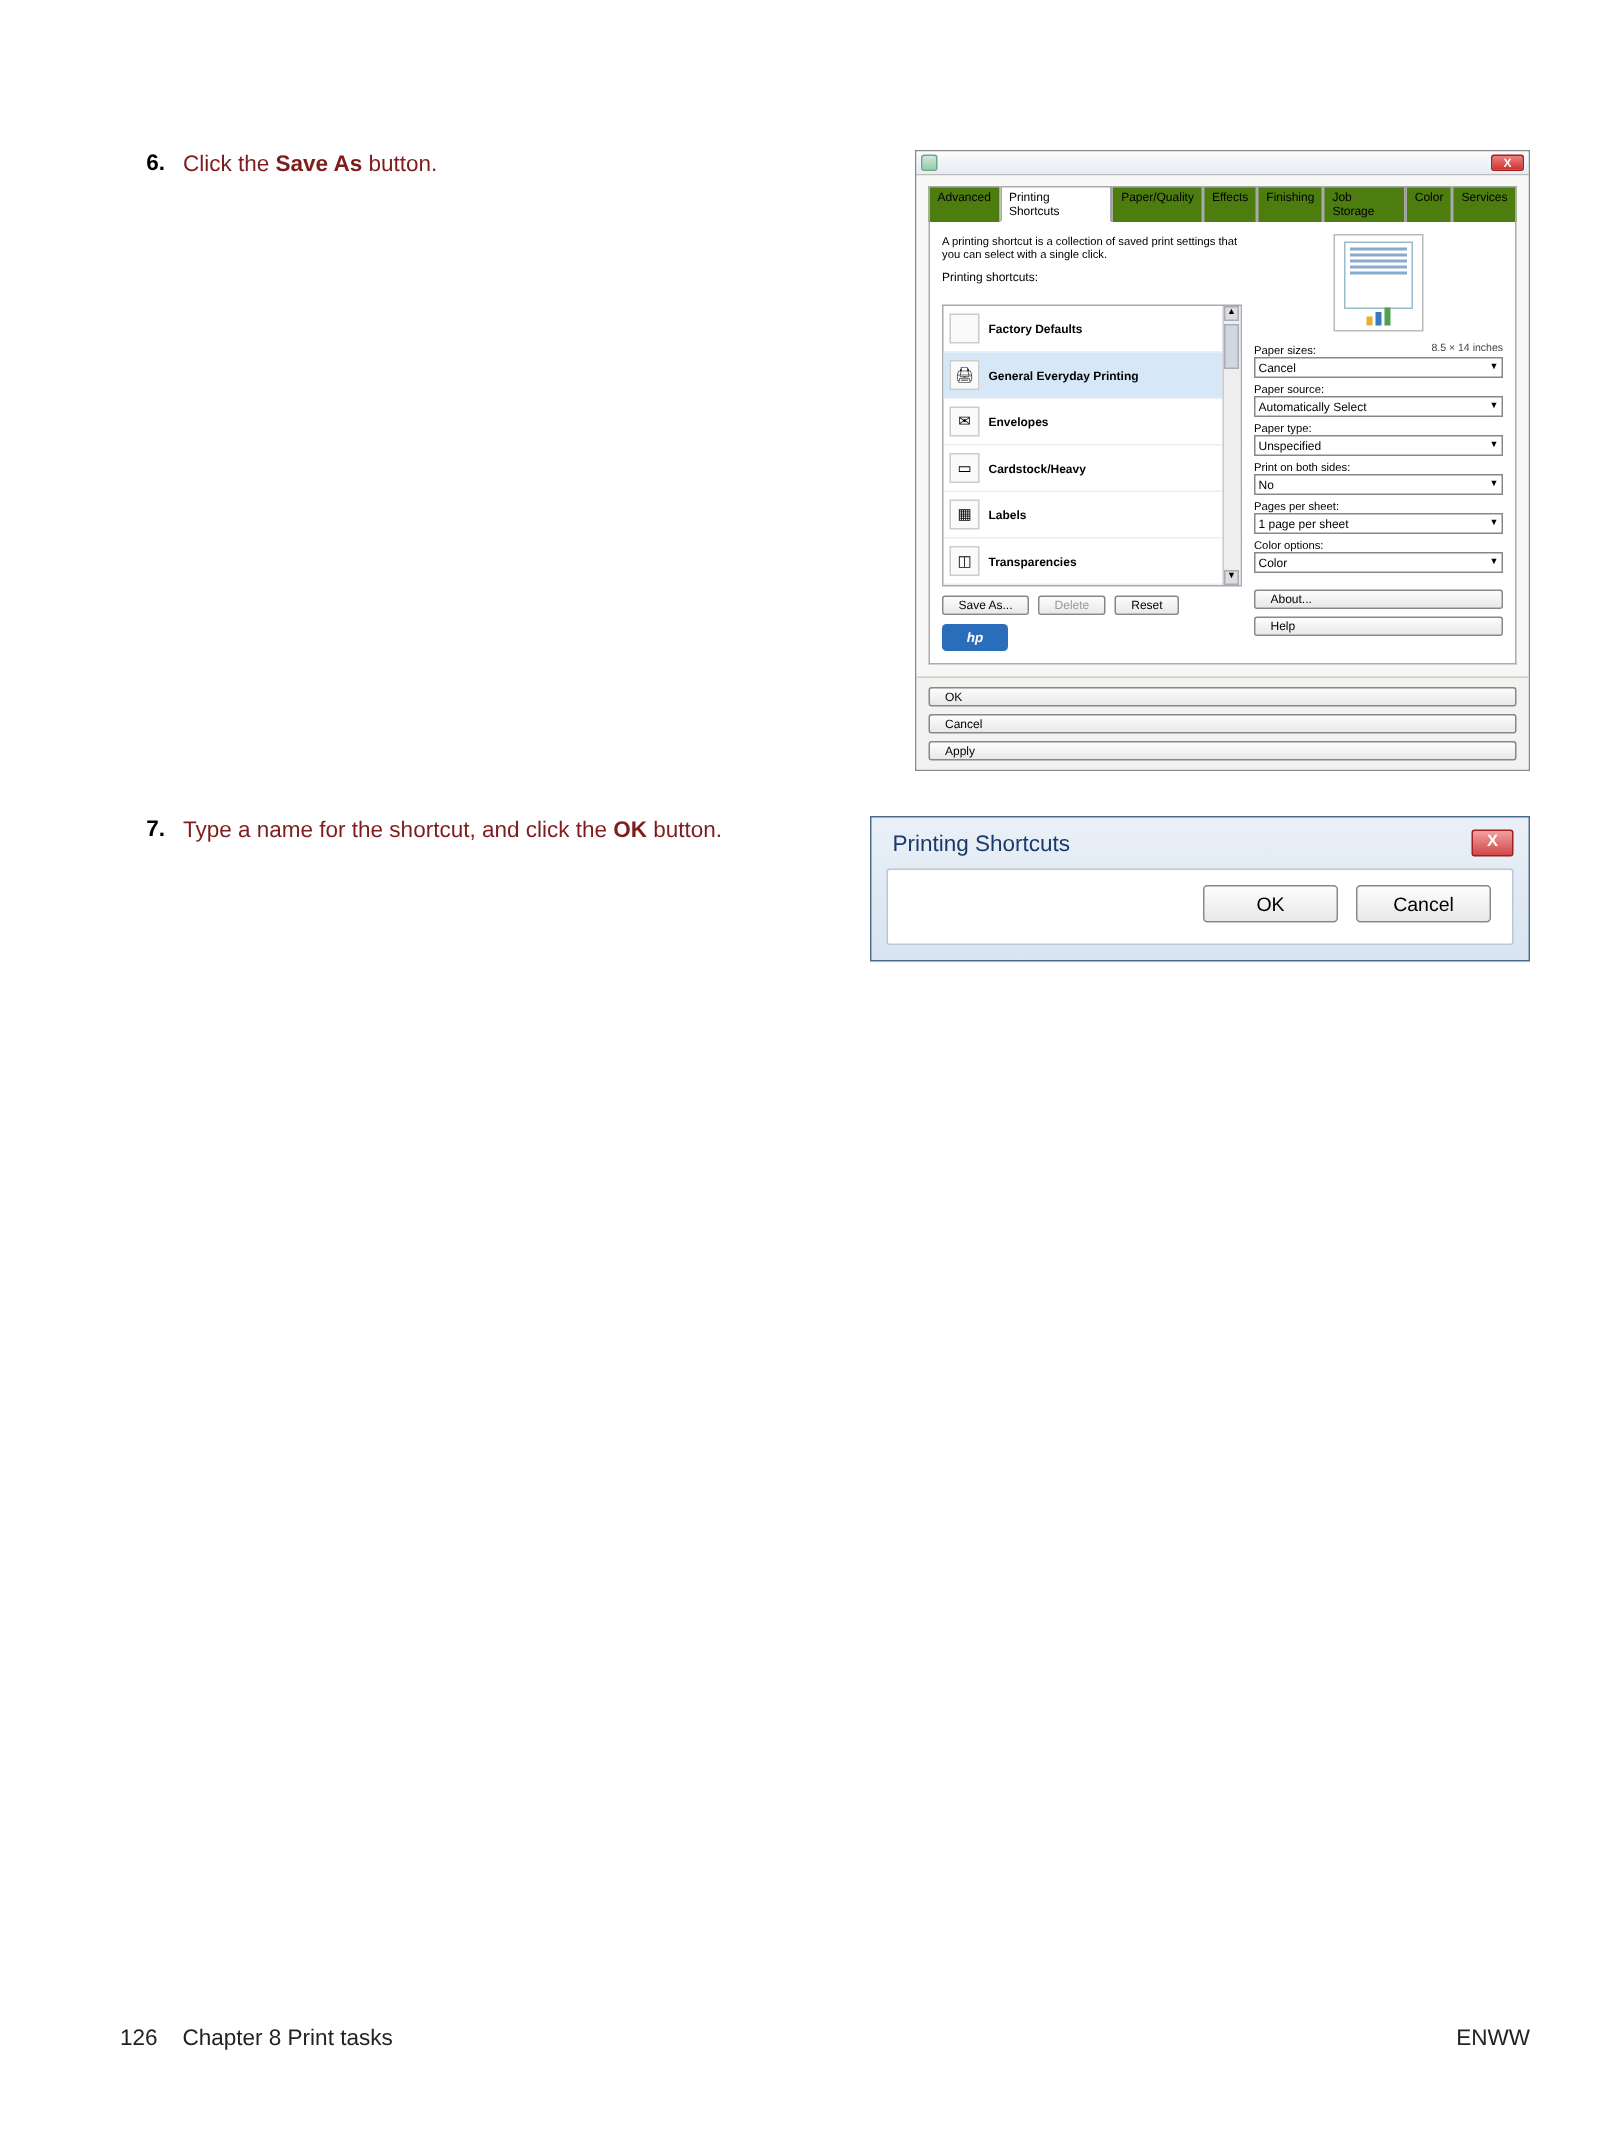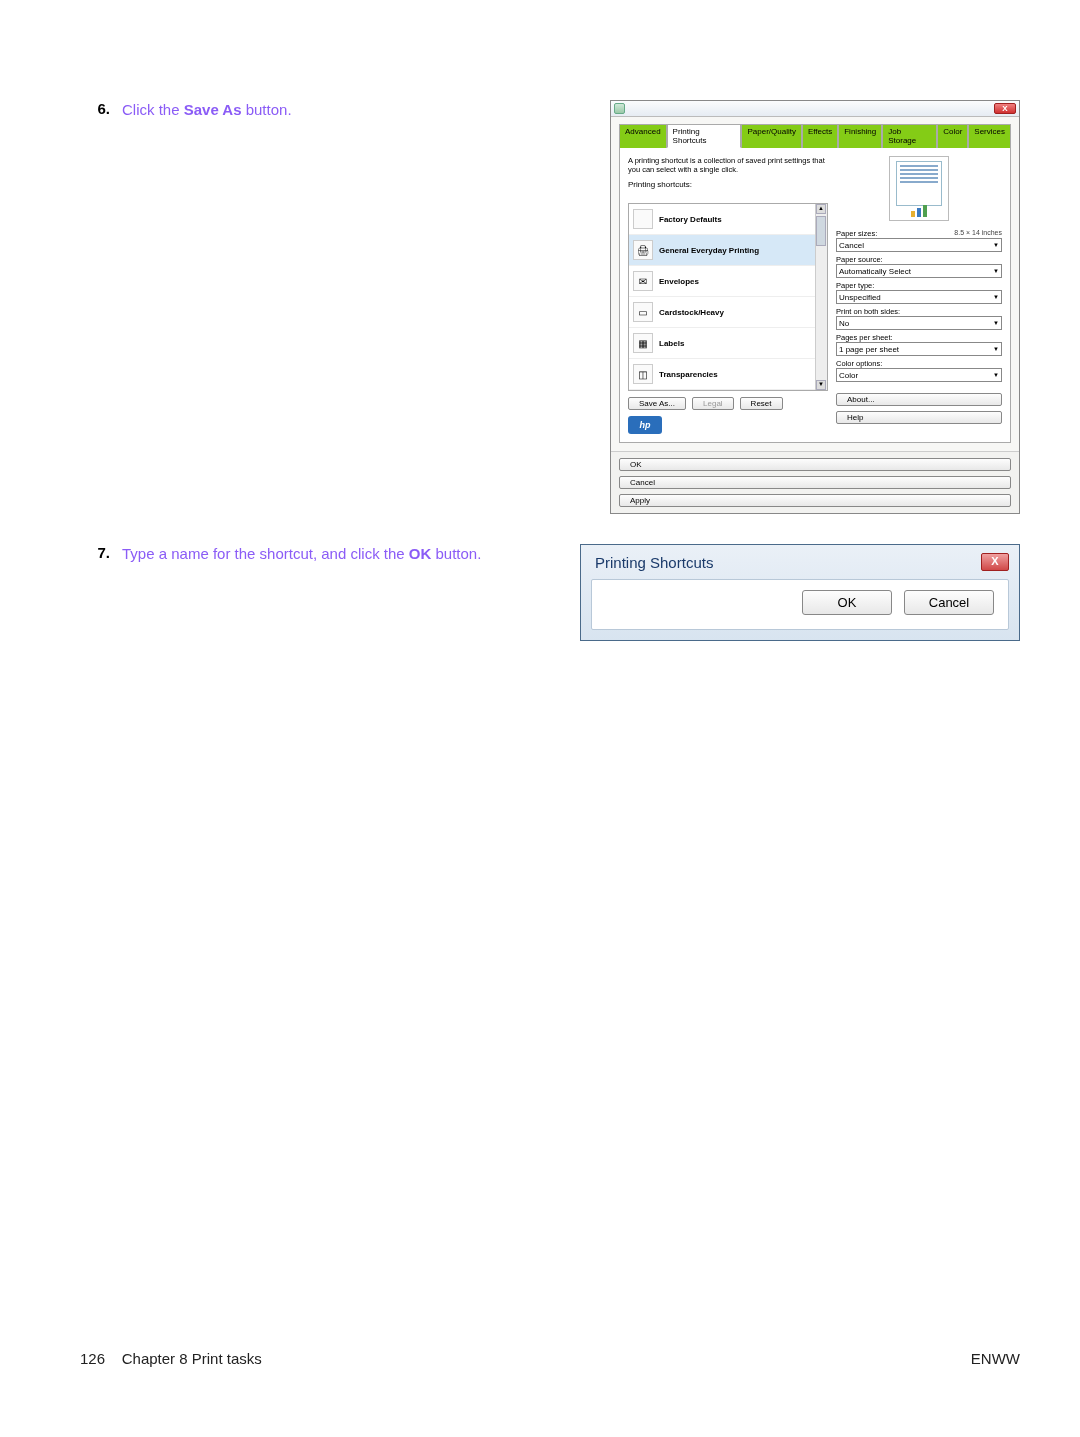--- a/index.html
+++ b/index.html
@@ -28,21 +28,21 @@
       width: 30px;
       text-align: right;
       font-size: 15px;
     }
     .step-text {
       font-size: 15px;
       font-weight: 300;
       width: 380px;
       padding-left: 12px;
       line-height: 1.35;
-      color: #8b5cf6;
+      color: #7f1d1d;
     }
     .step-text b { font-weight: bold; }
     .step-img {
       margin-left: auto;
     }
 
     
     .dlg1 {
       width: 410px;
       border: 1px solid #888;
@@ -63,21 +63,21 @@
       background:linear-gradient(#cfe8d8,#9ac9a8);
     }
     .dlg1-close {
       margin-left:auto;width:22px;height:11px;
       background:linear-gradient(#f08080,#d03030);
       border:1px solid #a02020;border-radius:2px;
       color:#fff;text-align:center;font-size:8px;line-height:9px;font-weight:bold;
     }
     .dlg1-body { padding: 6px 8px 8px 8px; background:#f7f7f5;}
     .tabs-row { display:flex; gap:0; border-bottom:1px solid #aaa; font-size:8px;}
-    .tab { padding:2px 5px; border:1px solid #aaa; border-bottom:none; background:#84cc16; position:relative;top:1px;}
+    .tab { padding:2px 5px; border:1px solid #aaa; border-bottom:none; background:#4d7c0f; position:relative;top:1px;}
     .tab.active { background:#fff; border-bottom:1px solid #fff;}
     .tab-content { border:1px solid #aaa; border-top:none; padding:8px; background:#fff; display:flex; gap:8px;}
     .left-col { width:200px; }
     .desc-text { font-size:7.5px; margin-bottom:6px; line-height:1.2;}
     .list-label { font-size:8px; margin-bottom:14px;}
     .shortcut-list { border:1px solid #aaa; height:188px; overflow:hidden; position:relative;}
     .shortcut-item { display:flex; align-items:center; padding:4px 4px; border-bottom:1px solid #eee; height:31px;}
     .shortcut-item.sel { background:#d6e8f7; }
     .shortcut-icon { width:20px;height:20px;border:1px solid #ccc;margin-right:6px;background:#fafafa;display:flex;align-items:center;justify-content:center;font-size:10px;}
     .shortcut-name { font-size:8px;font-weight:bold; }
@@ -95,21 +95,21 @@
     .preview-chart { position:absolute;bottom:3px;left:6px;right:6px;height:12px;display:flex;align-items:flex-end;gap:2px;justify-content:center;}
     .bar1{width:4px;height:6px;background:#e8b030;}
     .bar2{width:4px;height:9px;background:#3a79c0;}
     .bar3{width:4px;height:12px;background:#50a050;}
     .field-block { margin-bottom:3px;}
     .field-label { font-size:7.5px; display:flex; justify-content:space-between;}
     .field-dim { font-size:7px; color:#444;}
     .field-select { width:100%; font-size:8px; border:1px solid #888; background:#fff; padding:1px 2px; height:14px;display:flex;justify-content:space-between;align-items:center;}
     .field-arrow { font-size:6px;}
     .hp-row { display:flex; align-items:center; margin-top:6px; gap:6px;}
-    .hp-logo { width:34px;height:18px;background:#2a6ebb;border-radius:3px;color:#fff;font-size:9px;display:flex;align-items:center;justify-content:center;font-style:italic;font-weight:bold;}
+    .hp-logo { width:44px;height:18px;background:#2a6ebb;border-radius:3px;color:#fff;font-size:9px;display:flex;align-items:center;justify-content:center;font-style:italic;font-weight:bold;}
     .dlg1-bottom { display:flex; justify-content:flex-end; gap:5px; padding:6px 8px; border-top:1px solid #ccc; background:#f2f2f0;flex-direction:column;}
 
     
     .dlg2 {
       width: 440px;
       border: 1px solid #4a6a8a;
       background: linear-gradient(#eaf0f7,#d8e4f0);
       font-size: 13px;
       position: relative;
     }
@@ -235,21 +235,21 @@
                   <div class="shortcut-name">Transparencies</div>
                 </div>
                 <div class="scroll-hint">
                   <div class="scroll-arr" style="top:0">▲</div>
                   <div class="scroll-thumb"></div>
                   <div class="scroll-arr" style="bottom:0">▼</div>
                 </div>
               </div>
               <div class="btnrow1">
                 <div class="dlg-btn">Save As...</div>
-                <div class="dlg-btn dis">Legal</div>
+                <div class="dlg-btn dis">Delete</div>
                 <div class="dlg-btn">Reset</div>
               </div>
               <div class="hp-row">
                 <div class="hp-logo">hp</div>
               </div>
             </div>
             <div class="right-col">
               <div class="preview-box">
                 <div class="preview-doc"></div>
                 <div class="preview-chart">

